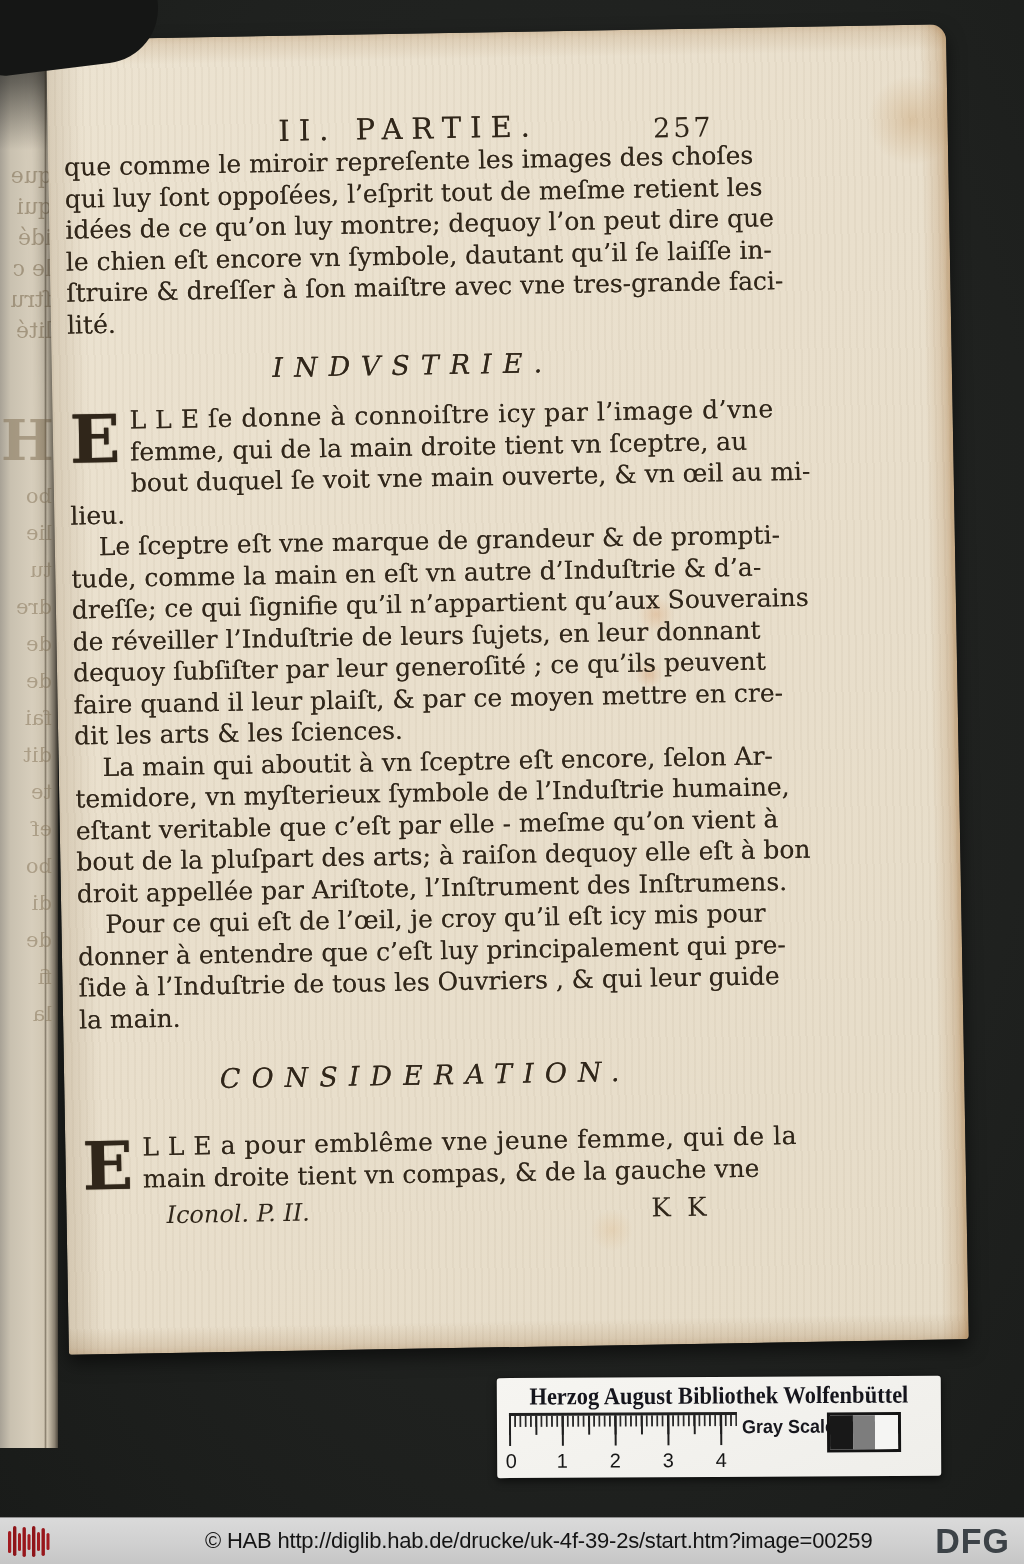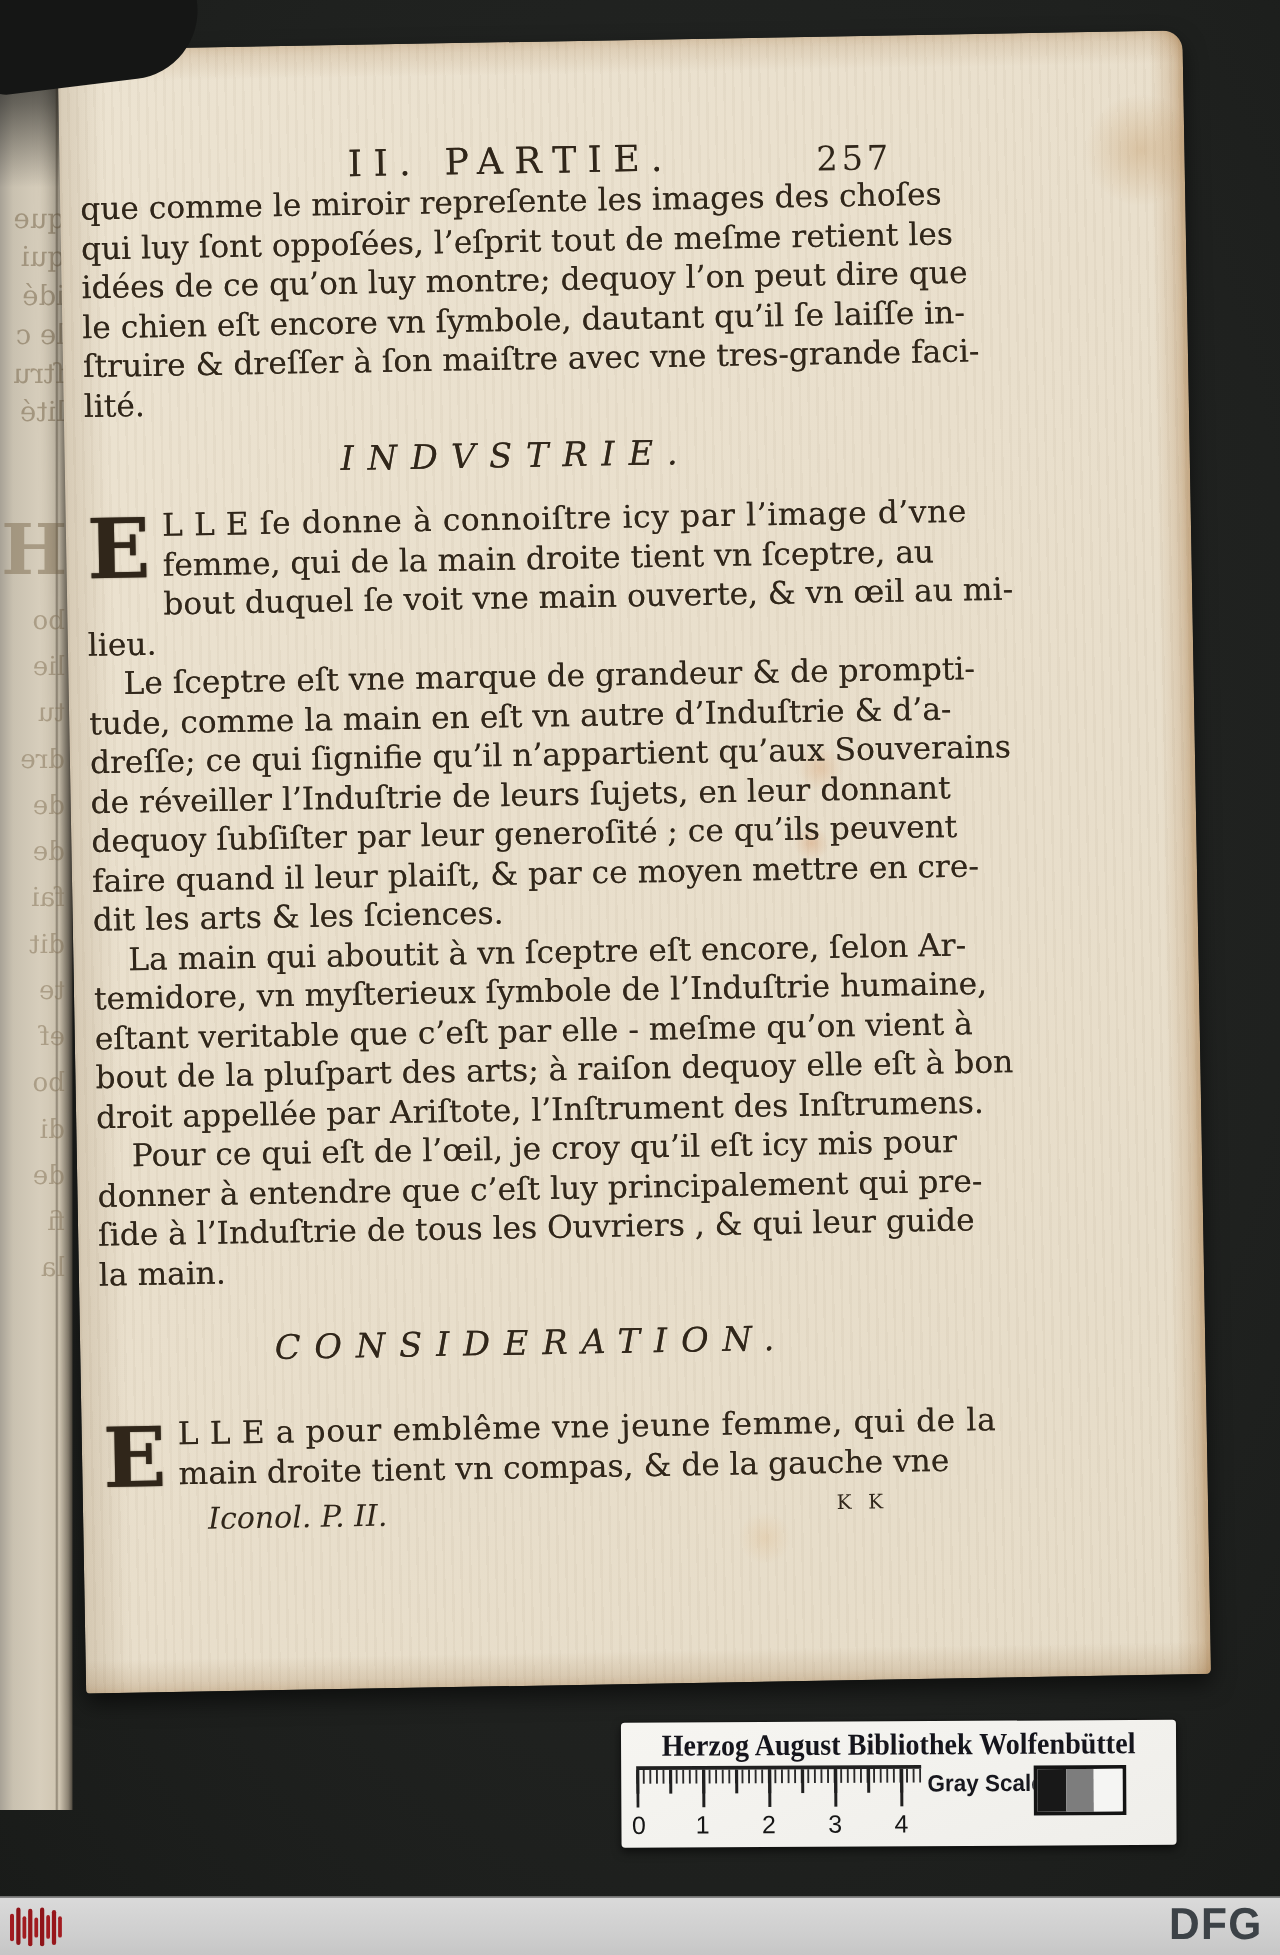--- a/index.html
+++ b/index.html
@@ -56,21 +56,21 @@
   .h-consideration{margin:30px 0 36px 0;}
 
   .dropcap{float:left;font-size:66px;line-height:58px;height:60px;width:52px;
     font-weight:bold;margin:5px 9px 0 0;text-align:center;
     text-shadow:0 0 1px rgba(48,38,23,.8);}
   .smallcaps-start .line:first-child{letter-spacing:.5px;}
 
   .signature-row{display:flex;justify-content:space-between;margin-top:7px;clear:none;
     font-size:24px;}
   .signature-left{font-style:italic;padding-left:84px;white-space:nowrap;}
-  .signature-right{margin-right:62px;letter-spacing:4px;font-size:16px;}
+  .signature-right{margin-right:62px;letter-spacing:4px;font-size:26px;}
 
   
   .corner-shadow{position:absolute;left:-26px;top:-30px;width:185px;height:98px;z-index:4;
     background:#151615;border-radius:0 0 55px 28px;transform:rotate(-7deg);}
 
   
   .scale-card{position:absolute;left:497px;top:1377px;width:444px;height:100px;z-index:6;
     background:linear-gradient(160deg,#f6f5f1 0%,#efeeea 100%);border-radius:3px;
     box-shadow:0 0 0 1px rgba(20,20,20,.45), 0 3px 8px rgba(0,0,0,.6);
     transform:rotate(-.3deg);}
@@ -243,16 +243,17 @@
         <rect x="6" y="1" width="3.4" height="30" rx="1.7" fill="#8e1419"></rect>
         <rect x="11" y="8" width="3.0" height="18" rx="1.5"></rect>
         <rect x="15.5" y="2" width="3.4" height="30" rx="1.7" fill="#97161b"></rect>
         <rect x="20.5" y="9" width="3.0" height="16" rx="1.5"></rect>
         <rect x="25" y="1" width="3.4" height="31" rx="1.7" fill="#8e1419"></rect>
         <rect x="30" y="7" width="3.0" height="19" rx="1.5"></rect>
         <rect x="34.5" y="3" width="3.4" height="28" rx="1.7" fill="#97161b"></rect>
         <rect x="39.5" y="8" width="3.0" height="17" rx="1.5"></rect>
       </g>
     </svg>
+    <span class="copyright-url">© HAB http://diglib.hab.de/drucke/uk-4f-39-2s/start.htm?image=00259</span>
     <span class="dfg-logo">DFG</span>
   </div>
 
 </div>
 
 </body></html>

